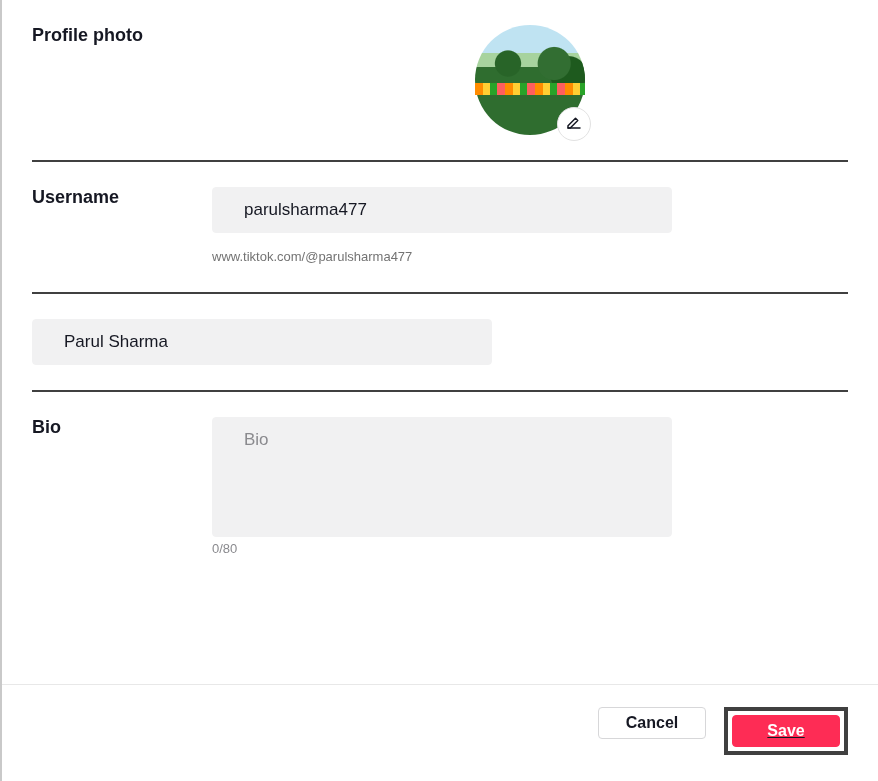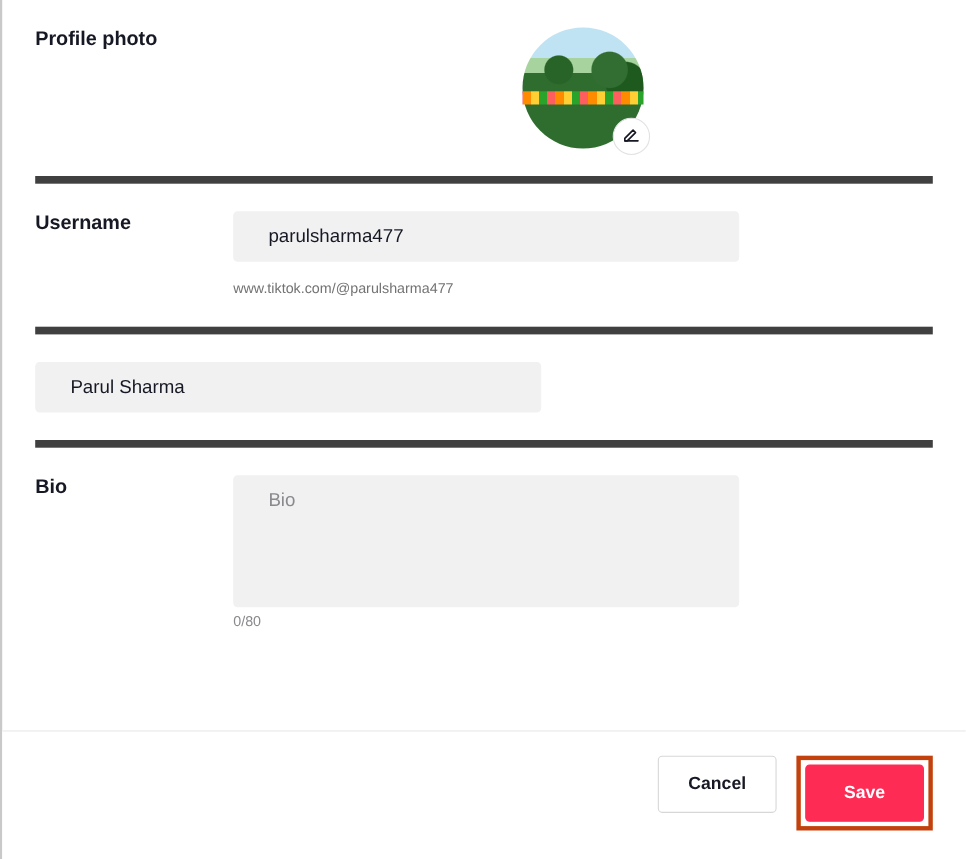--- a/index.html
+++ b/index.html
@@ -13,21 +13,21 @@
       position:relative;
       border-left:2px solid #c9c9c9;
     }
     .modal {
       padding:0 30px;
     }
     .row {
       display:flex;
       align-items:flex-start;
       padding:25px 0;
-      border-bottom:7px solid #404040;
+      border-bottom:2px solid #404040;
     }
     .row:last-of-type { border-bottom:none; }
     .label {
       flex:0 0 180px;
       font-size:18px;
       font-weight:600;
       color:#161823;
     }
     .content {
       flex:1;
@@ -124,43 +124,44 @@
       padding:22px 30px 26px;
       display:flex;
       justify-content:flex-end;
       gap:18px;
       position:absolute;
       left:0; right:0; bottom:0;
       background:#fff;
     }
     .btn {
       min-width:108px;
-      height:52px;
+      height:32px;
       border-radius:4px;
       font-size:16px;
       font-weight:600;
       cursor:pointer;
       display:flex;
       align-items:center;
       justify-content:center;
     }
     .btn-cancel {
       background:#fff;
       border:1px solid #d7d7d9;
       color:#161823;
     }
     .btn-save {
       background:#fe2c55;
       border:1px solid #fe2c55;
       color:#fff;
     }
     .highlight {
-      border:4px solid #c2410c;
+      border:4px solid #404040;
       padding:4px;
       display:inline-flex;
+      text-decoration:underline;
     }
   </style>
 </head>
 <body>
 
 <div class="modal">
 
   <div class="row">
     <div class="label">Profile photo</div>
     <div class="avatar-wrap">

